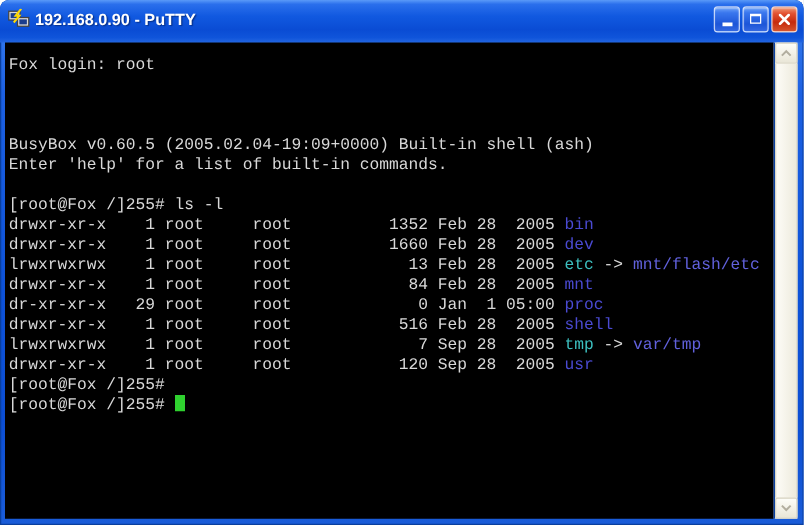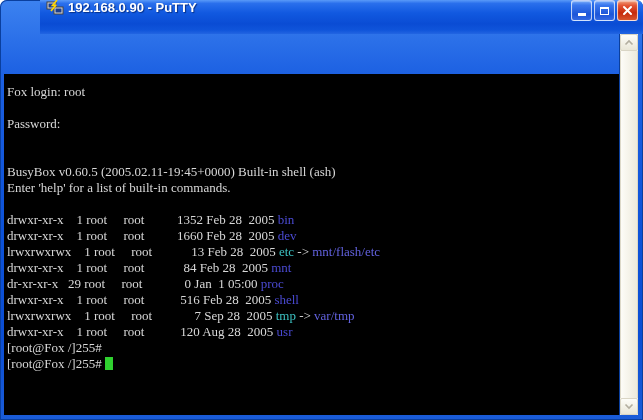--- a/index.html
+++ b/index.html
@@ -6,24 +6,23 @@
   .window{
     width:643px;height:420px;position:relative;
     display:flex;flex-direction:column;
     border-radius:7px 7px 0 0;overflow:hidden;
     background:linear-gradient(180deg,#3c82f0 0%,#1c60e2 18%,#0d52d8 55%,#0b4ed4 80%,#1a5cd8 100%);
     box-shadow:inset 0 0 0 1px #0a3f9e;
     font-family:"Liberation Sans", sans-serif;
   }
   
   .titlebar{
-    height:30px;flex:0 0 30px;display:flex;align-items:flex-start;
+    height:30px;flex:0 0 30px;display:flex;align-items:center;
     padding:0 5px 4px 6px;
     background:linear-gradient(180deg,#5a9af8 0%,#2a6fec 10%,#1159e0 38%,#0a4cd4 70%,#0f54da 88%,#2265e2 100%);
-    margin-left:40px;
   }
   .app-icon{width:18px;height:16px;margin-right:4px;flex:0 0 auto;}
   .title-text{
     flex:1;color:#fff;font-weight:bold;font-size:13px;
     text-shadow:1px 1px 1px #063089;
     white-space:nowrap;overflow:hidden;
   }
   .tb-buttons{display:flex;gap:2px;flex:0 0 auto;}
   .tb-btn{
     width:21px;height:21px;border-radius:3px;
@@ -33,23 +32,23 @@
     box-shadow:inset 0 1px 1px rgba(255,255,255,.4);
   }
   .tb-btn.blue{background:linear-gradient(180deg,#71a6f9 0%,#3a77ee 22%,#1c55d8 70%,#3368e2 100%);}
   .tb-btn.red{background:linear-gradient(180deg,#f09a76 0%,#e35232 25%,#c62a0c 62%,#d6542e 100%);}
   .glyph-min{width:8px;height:3px;background:#fff;align-self:flex-end;margin:0 0 4px 0;}
   .glyph-max{width:9px;height:8px;border:1px solid #fff;border-top:2px solid #fff;box-sizing:border-box;}
   
   .client{flex:1;display:flex;margin:0 5px 5px 4px;min-height:0;}
   .terminal{
     flex:1;background:var(--c-bg,#000);color:var(--c-fg,#d8d8d8);
-    font-family:Liberation Serif, serif;
+    font-family:Liberation Mono, monospace;
     font-size:13px;line-height:16px;
-    padding:10px 12px 0 3px;overflow:hidden;margin-top:40px;
+    padding:10px 12px 0 3px;overflow:hidden;
   }
   .line{white-space:pre;min-height:16px;}
   .dir{color:var(--c-dir,#4a4ad2);}
   .sym{color:var(--c-sym,#3cc0c0);}
   .exec{color:var(--c-exec,#4cc44c);}
   .tgt{color:var(--c-tgt,#6161dd);}
   .cursor{
     display:inline-block;width:8px;height:13px;margin-bottom:-2px;
     background:var(--c-cursor,#2fd12f);
   }
@@ -94,34 +93,34 @@
         <svg width="11" height="11" viewBox="0 0 11 11">
           <path d="M2 2 L9 9 M9 2 L2 9" stroke="#fff" stroke-width="2" stroke-linecap="round"></path>
         </svg>
       </div>
     </div>
   </div>
   <div class="client">
     <div class="terminal" id="terminal">
         <div class="line"><span>Fox login: root</span></div>
         <div class="line"></div>
-        <div class="line"><span>Password:</span></div>
         <div class="line"></div>
         <div class="line"></div>
-        <div class="line"><span>BusyBox v0.60.5 (2005.02.11-19:45+0000) Built-in shell (ash)</span></div>
+        <div class="line"><span>BusyBox v0.60.5 (2005.02.04-19:09+0000) Built-in shell (ash)</span></div>
         <div class="line"><span>Enter 'help' for a list of built-in commands.</span></div>
         <div class="line"></div>
+        <div class="line"><span>[root@Fox /]255# ls -l</span></div>
         <div class="line"><span>drwxr-xr-x    1 root     root          1352 Feb 28  2005 </span><span class="dir">bin</span></div>
         <div class="line"><span>drwxr-xr-x    1 root     root          1660 Feb 28  2005 </span><span class="dir">dev</span></div>
         <div class="line"><span>lrwxrwxrwx    1 root     root            13 Feb 28  2005 </span><span class="sym">etc</span><span> -&gt; </span><span class="tgt">mnt/flash/etc</span></div>
         <div class="line"><span>drwxr-xr-x    1 root     root            84 Feb 28  2005 </span><span class="dir">mnt</span></div>
         <div class="line"><span>dr-xr-xr-x   29 root     root             0 Jan  1 05:00 </span><span class="dir">proc</span></div>
         <div class="line"><span>drwxr-xr-x    1 root     root           516 Feb 28  2005 </span><span class="dir">shell</span></div>
         <div class="line"><span>lrwxrwxrwx    1 root     root             7 Sep 28  2005 </span><span class="sym">tmp</span><span> -&gt; </span><span class="tgt">var/tmp</span></div>
-        <div class="line"><span>drwxr-xr-x    1 root     root           120 Aug 28  2005 </span><span class="dir">usr</span></div>
+        <div class="line"><span>drwxr-xr-x    1 root     root           120 Sep 28  2005 </span><span class="dir">usr</span></div>
         <div class="line"><span>[root@Fox /]255#</span></div>
         <div class="line"><span>[root@Fox /]255# </span><span class="cursor"></span></div>
       </div>
     <div class="scrollbar">
       <div class="sb-btn">
         <svg width="10" height="7" viewBox="0 0 10 7">
           <path d="M1.5 5.5 L5 2 L8.5 5.5" stroke="#b2ae9f" stroke-width="1.6" fill="none"></path>
         </svg>
       </div>
       <div class="sb-thumb"></div>

